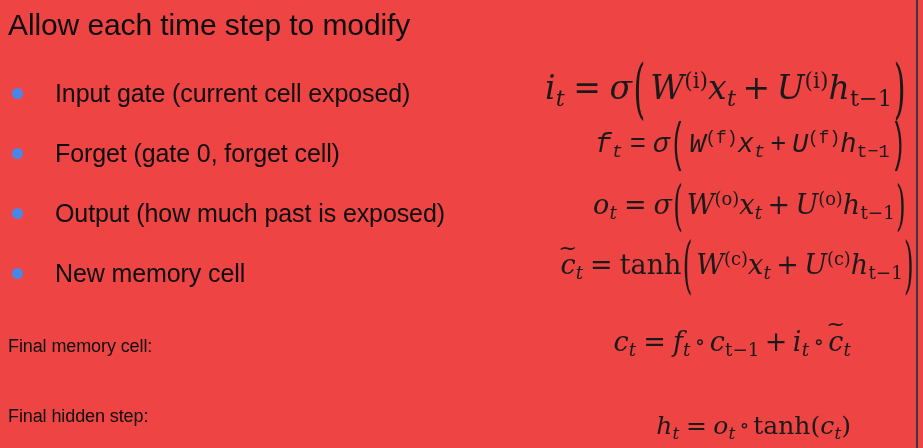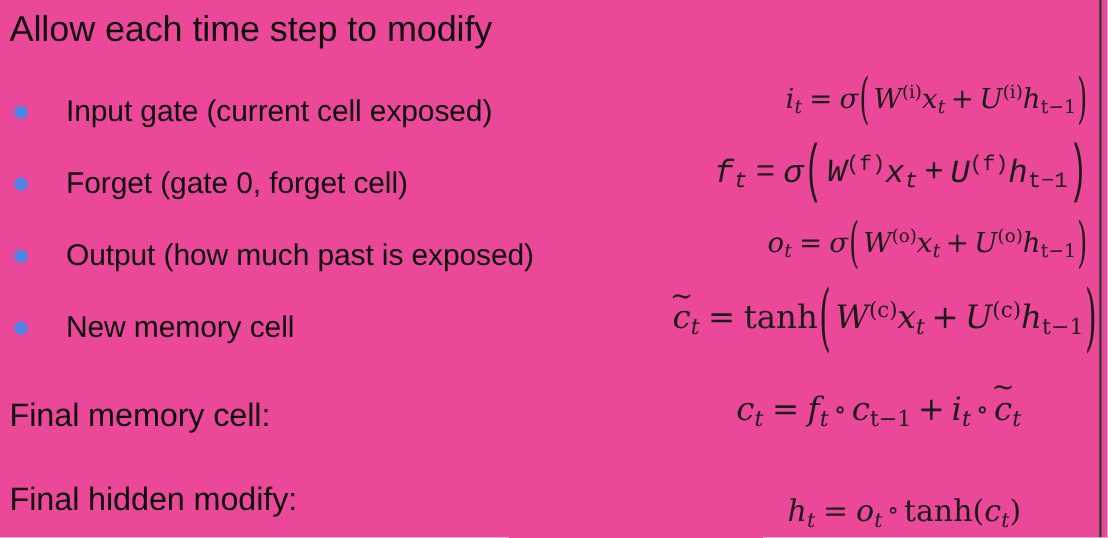--- a/index.html
+++ b/index.html
@@ -70,21 +70,21 @@
 
   .row1 { top: 71px; }
   .row2 { top: 131px; }
   .row3 { top: 191px; }
   .row4 { top: 251px; }
 
   
   .section-head {
     position: absolute;
     left: 8px;
-    font-size: 27px;
+    font-size: 18px;
     line-height: 36px;
     color: #0d0d0d;
     white-space: nowrap;
     letter-spacing: -0.1px;
   }
   .head1 { top: 328px; }
   .head2 { top: 398px; }
 
   
   .math {
@@ -154,31 +154,31 @@
     position: absolute;
     left: 50%;
     top: -0.60em;
     transform: translateX(-50%);
     font-size: 0.85em;
     font-style: normal;
     line-height: 1;
   }
 
   
-  .f1 { top: 68px;  right: 16px; font-size: 23px; }
+  .f1 { top: 68px;  right: 16px; font-size: 33px; }
   .f2 { top: 128px; right: 16px; font-size: 27px; font-family: Liberation Mono, monospace; }
-  .f3 { top: 188px; right: 16px; font-size: 23px; }
+  .f3 { top: 188px; right: 16px; font-size: 27px; }
   .f4 { top: 248px; right: 8px;  font-size: 27px; }
   .f5 { top: 326px; right: 72px; font-size: 27px; }
   .f6 { top: 411px; right: 72px; font-size: 25px; }
 </style>
 </head>
 <body>
 
-<div id="slide" style="background: #ec4899;">
+<div id="slide" style="background: #ef4444;">
 
   <div class="right-border" style="background: rgb(58, 58, 58);"></div>
 
   <div class="slide-title">Allow each time step to modify</div>
 
   <div class="bullet-row row1">
     <span class="bullet-dot" style="background: rgb(74, 134, 232);"></span>
     <span class="bullet-text">Input gate (current cell exposed)</span>
   </div>
 
@@ -192,21 +192,21 @@
     <span class="bullet-text">Output (how much past is exposed)</span>
   </div>
 
   <div class="bullet-row row4">
     <span class="bullet-dot" style="background: rgb(74, 134, 232);"></span>
     <span class="bullet-text">New memory cell</span>
   </div>
 
   <div class="section-head head1">Final memory cell:</div>
 
-  <div class="section-head head2">Final hidden modify:</div>
+  <div class="section-head head2">Final hidden step:</div>
 
   <div class="math f1">
     <span class="mvar">i</span><span class="msub">t</span><span class="opeq">=</span><span class="mvar">σ</span><span class="paren">(</span><span class="mvar thin">W</span><span class="msup">(i)</span><span class="mvar">x</span><span class="msub">t</span><span class="op">+</span><span class="mvar">U</span><span class="msup">(i)</span><span class="mvar">h</span><span class="msub rm">t−1</span><span class="paren">)</span>
   </div>
 
   <div class="math f2">
     <span class="mvar">f</span><span class="msub">t</span><span class="opeq">=</span><span class="mvar">σ</span><span class="paren">(</span><span class="mvar thin">W</span><span class="msup">(f)</span><span class="mvar">x</span><span class="msub">t</span><span class="op">+</span><span class="mvar">U</span><span class="msup">(f)</span><span class="mvar">h</span><span class="msub rm">t−1</span><span class="paren">)</span>
   </div>
 
   <div class="math f3">

